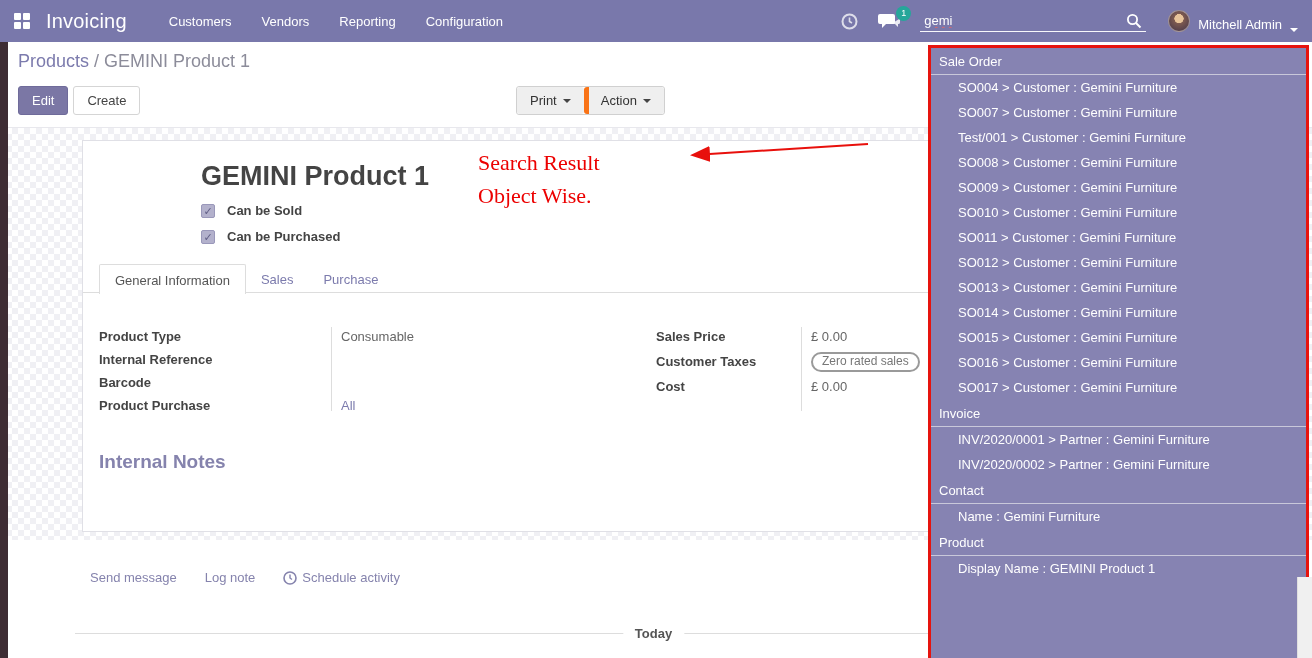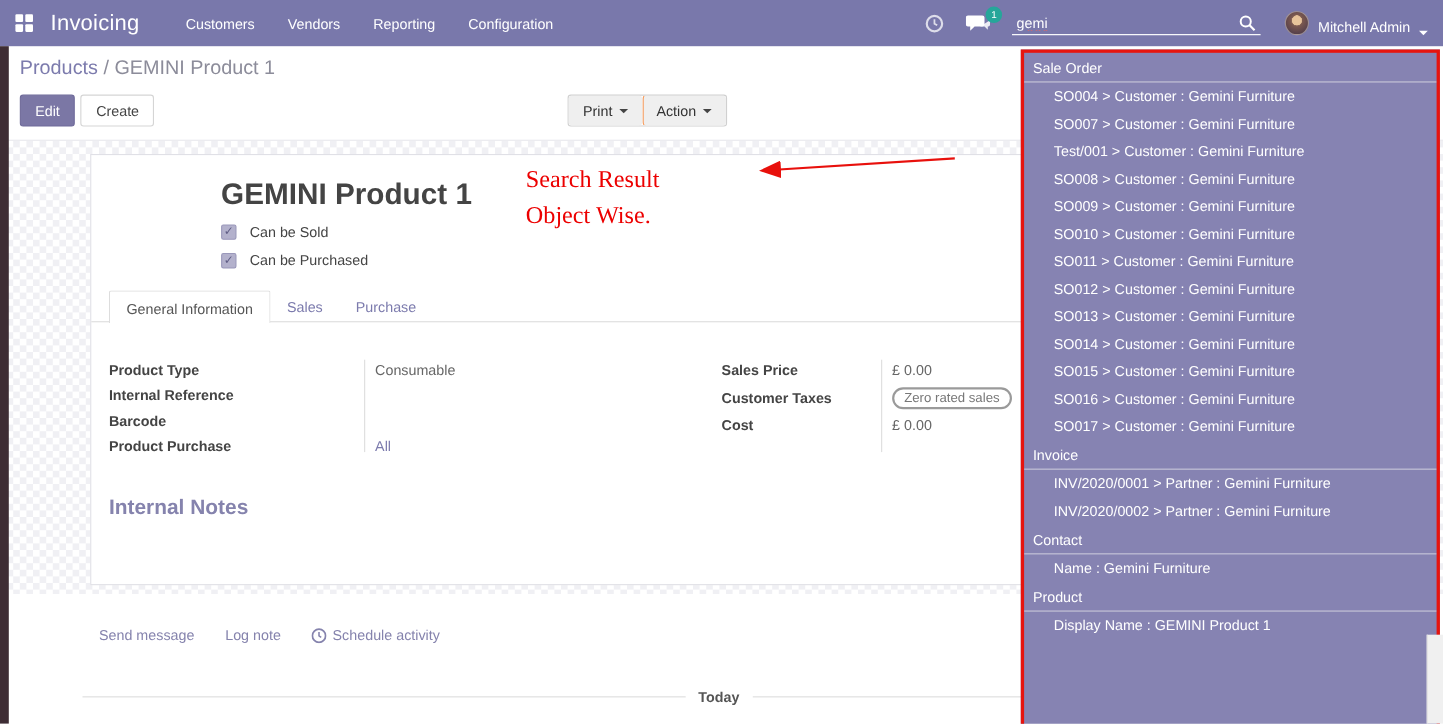--- a/index.html
+++ b/index.html
@@ -45,40 +45,40 @@
   .control-panel { position:absolute; top:42px; left:0; width:1312px; height:86px; background:#fff; border-bottom:1px solid #e8e8ed; z-index:20; }
   .breadcrumb { position:absolute; left:18px; top:9px; font-size:18px; }
   .breadcrumb .bc-link { color:#7c7bad; cursor:pointer; }
   .breadcrumb .bc-sep, .breadcrumb .bc-current { color:#8c8c9a; }
   .cp-buttons { position:absolute; left:18px; top:44px; display:flex; }
   .btn { font-size:13px; padding:6px 13px; border-radius:3px; cursor:pointer; border:1px solid transparent; }
   .btn-primary { background:#7b77a5; color:#fff; border-color:#6f6b9a; }
   .btn-default { background:#fff; color:#444; border-color:#d5d5d5; margin-left:5px; }
   .btn-group { position:absolute; left:516px; top:44px; display:flex; border:1px solid #d0d0d0; border-radius:3px; background:#fff; }
   .btn-group .btn { border:none; display:flex; align-items:center; gap:6px; color:#333; }
-  .btn-group .btn + .btn { border-left:1px solid #f97316;padding-left:12px; }
+  .btn-group .btn + .btn { border-left:5px solid #f97316;padding-left:12px; }
   .caret-dark { width:0; height:0; border-left:4px solid transparent; border-right:4px solid transparent; border-top:4px solid #444; }
 
   
   .content {
     position:absolute; top:128px; left:0; width:1312px; height:412px;
     background:repeating-conic-gradient(#ffffff 0 90deg, #f0f0f4 0 180deg);
     background-size:12px 12px; z-index:10;
   }
   .window-edge { position:absolute; left:0; top:42px; width:8px; height:616px; background:#3e2d34; z-index:220; }
 
   .card { position:absolute; left:82px; top:12px; width:1150px; height:392px; background:#fff; border:1px solid #e0e0e6; }
   .sheet-title { position:absolute; left:118px; top:20px; font-size:27px; font-weight:bold; color:#444; }
   .cb-row { position:absolute; left:118px; display:flex; align-items:center; gap:12px; }
   .cb-row.r1 { top:62px; } .cb-row.r2 { top:88px; }
   .checkbox {
     width:14px; height:14px; background:#b3b1cc; border:1px solid #9a98ba; border-radius:2px;
     color:#5f5d85; font-size:11px; line-height:12px; text-align:center; cursor:pointer;
   }
-  .cb-label { font-size:13px; font-weight:normal; color:#444; }
+  .cb-label { font-size:13px; font-weight:bold; color:#444; }
 
   .tabbar { position:absolute; left:0; top:123px; width:100%; height:29px; border-bottom:1px solid #ddd; display:flex; padding-left:16px; }
   .tab { font-size:13px; padding:8px 15px 0 15px; cursor:pointer; color:#7c7bad; }
   .tab.active {
     color:#555; background:#fff; border:1px solid #ddd; border-bottom:none; border-radius:2px 2px 0 0;
     height:30px; position:relative; top:0;
   }
 
   .fieldcol { position:absolute; top:188px; font-size:13px; }
   .fieldcol .frow { height:23px; display:flex; align-items:flex-start; }

